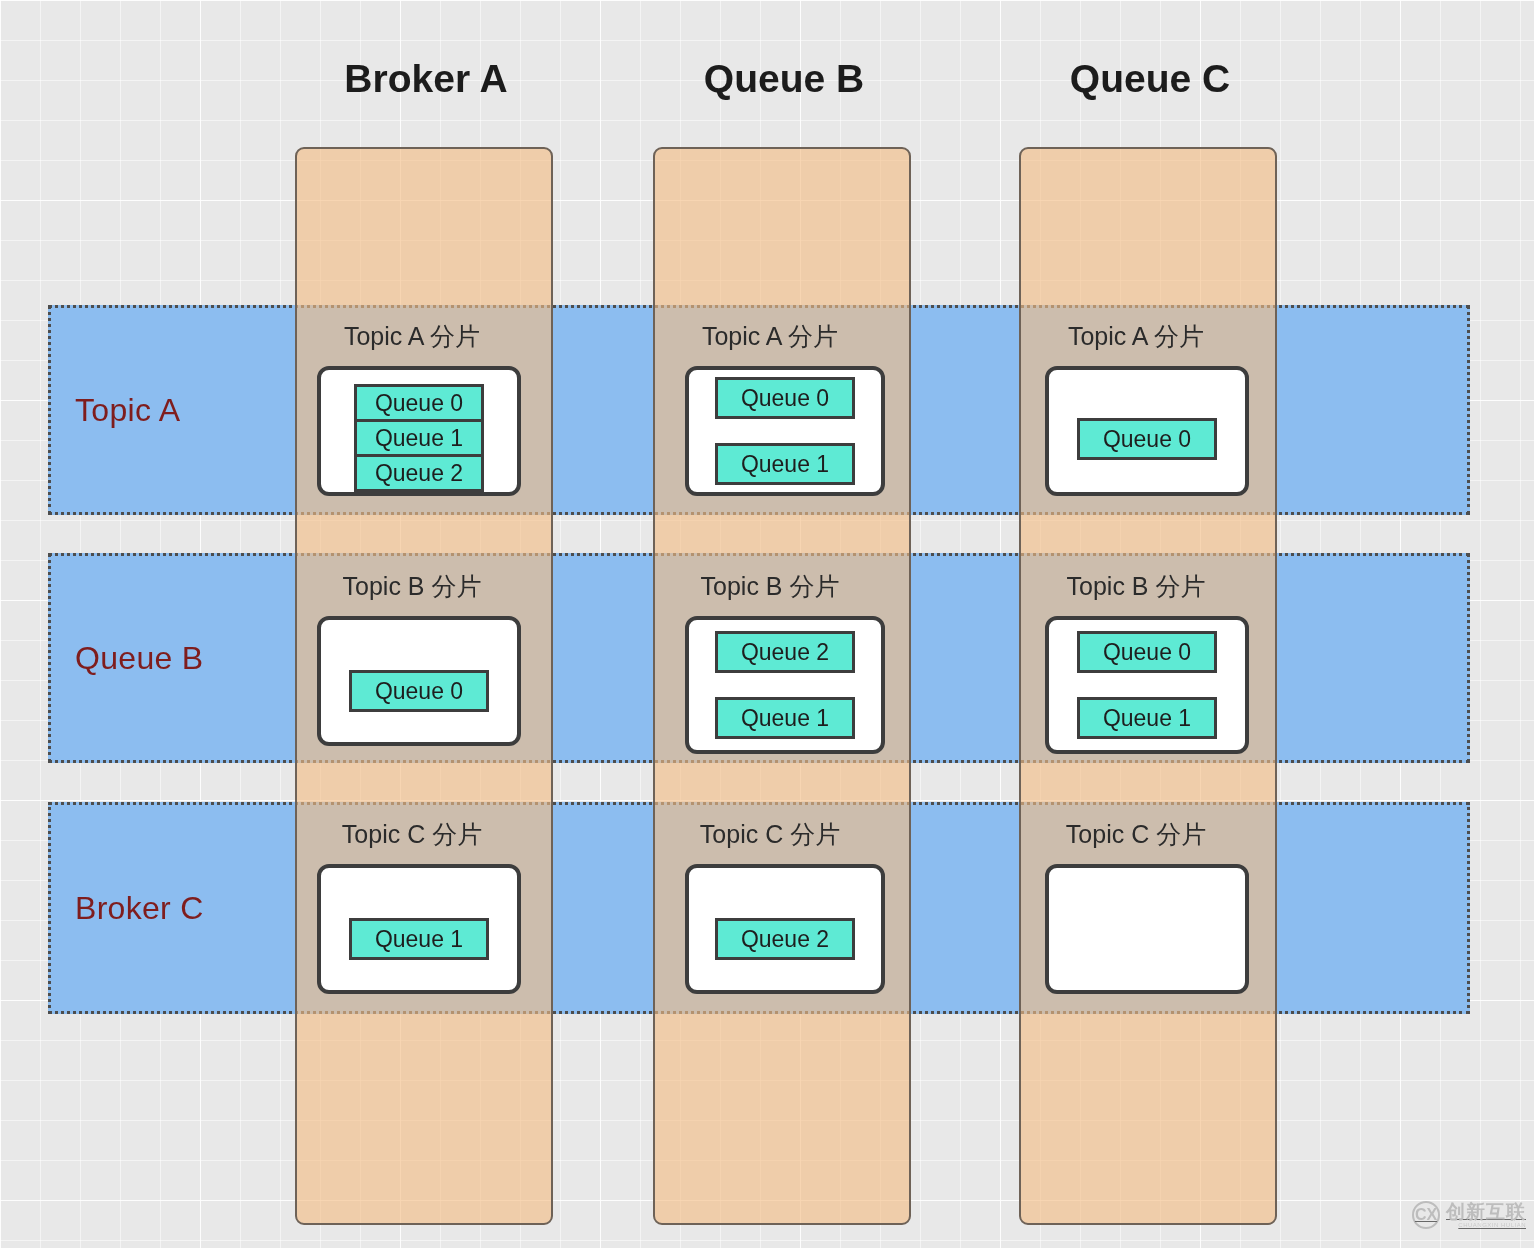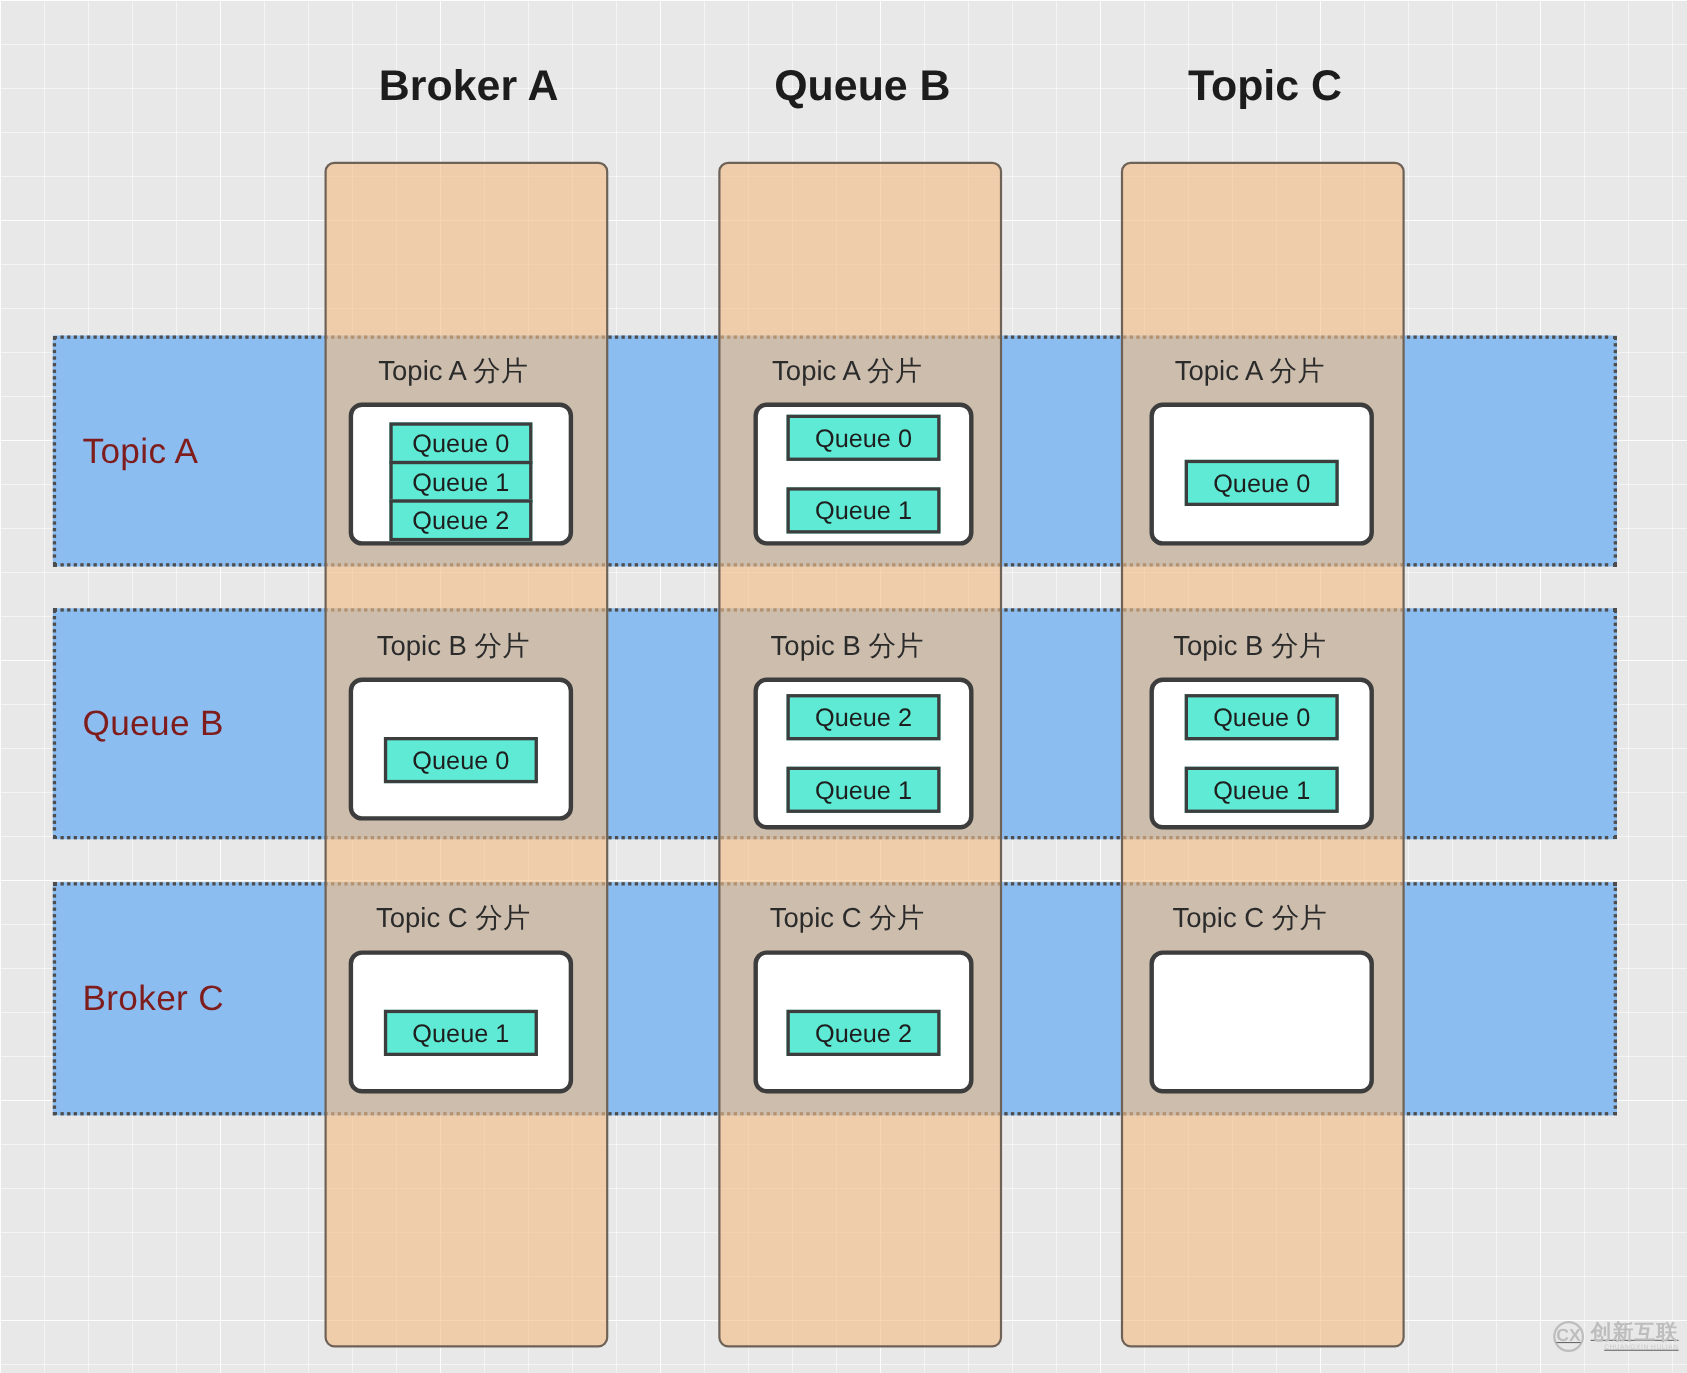--- a/index.html
+++ b/index.html
@@ -210,21 +210,21 @@
 
   <div class="broker-col" style="left:295px;">
     <div class="broker-title">Broker A</div>
   </div>
 
   <div class="broker-col" style="left:653px;">
     <div class="broker-title">Queue B</div>
   </div>
 
   <div class="broker-col" style="left:1019px;">
-    <div class="broker-title">Topic C</div>
+    <div class="broker-title">Queue C</div>
   </div>
 
   <div class="shard" style="left:295px; top:320px;">
     <div class="shard-title">Topic A 分片</div>
     <div class="shard-box stack-tight" style="left:22px; top:46px; width:204px; height:130px;">
       <div class="queue">Queue 0</div>
       <div class="queue">Queue 1</div>
       <div class="queue">Queue 2</div>
     </div>
   </div>

